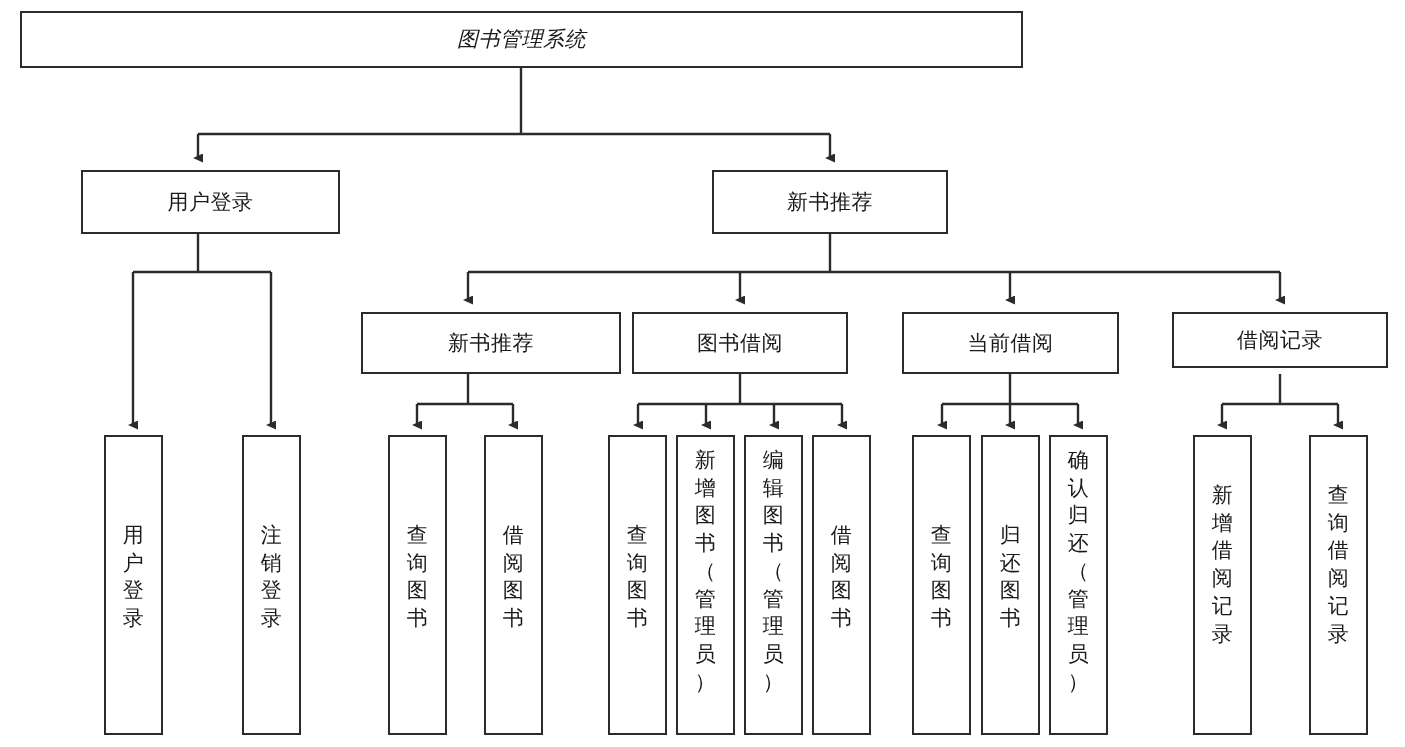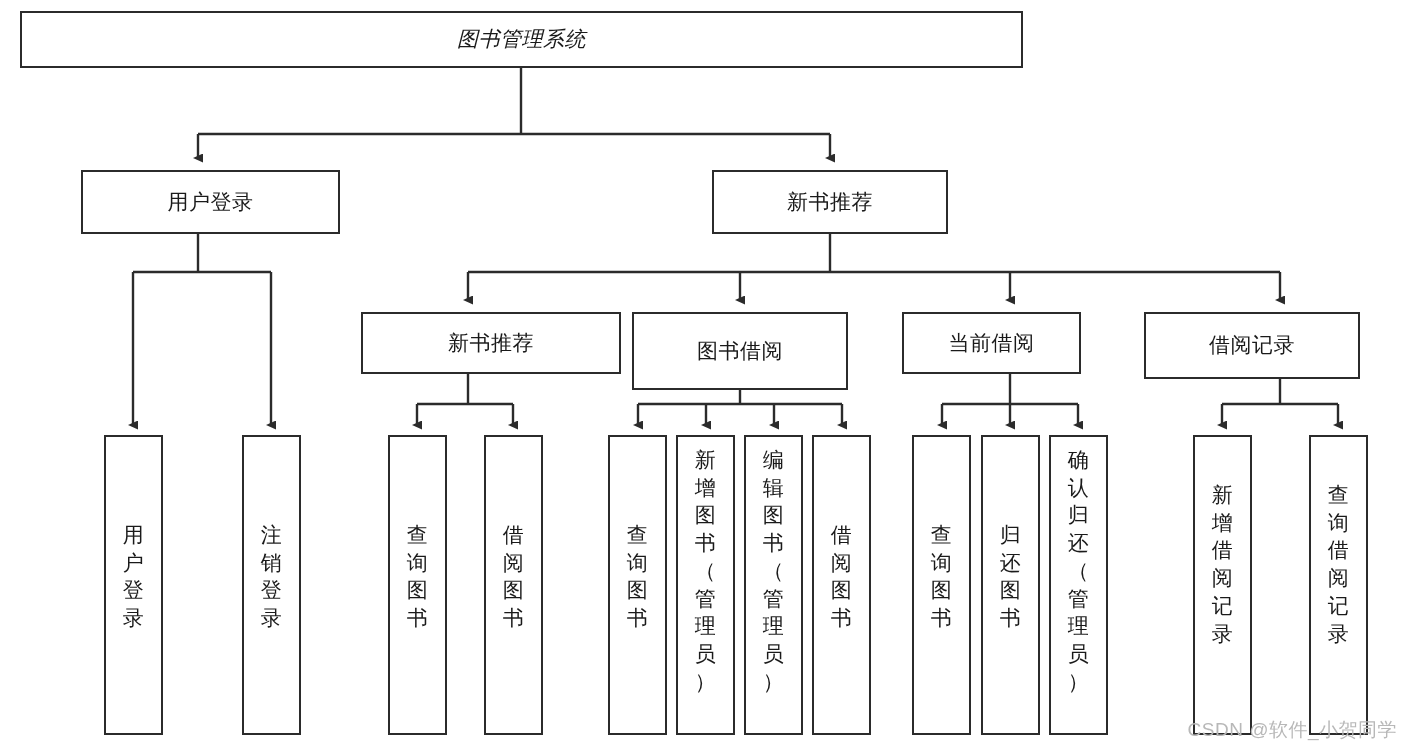--- a/index.html
+++ b/index.html
@@ -140,29 +140,29 @@
   </div>
 
   <div class="node h" style="left:712px; top:170px; width:236px; height:64px;">
     <span class="node-label">新书推荐</span>
   </div>
 
   <div class="node h" style="left:361px; top:312px; width:260px; height:62px;">
     <span class="node-label">新书推荐</span>
   </div>
 
-  <div class="node h" style="left:632px; top:312px; width:216px; height:78px;">
+  <div class="node h" style="left:632px; top:312px; width:216px; height:62px;">
     <span class="node-label">图书借阅</span>
   </div>
 
-  <div class="node h" style="left:902px; top:312px; width:179px; height:62px;">
+  <div class="node h" style="left:902px; top:312px; width:217px; height:62px;">
     <span class="node-label">当前借阅</span>
   </div>
 
-  <div class="node h" style="left:1144px; top:312px; width:216px; height:67px;">
+  <div class="node h" style="left:1172px; top:312px; width:216px; height:56px;">
     <span class="node-label">借阅记录</span>
   </div>
 
   <div class="node v" style="left:104px; top:435px; width:59px; height:300px; padding-top:84px;">
     <span class="node-label">用
 户
 登
 录</span>
   </div>
 
@@ -262,15 +262,14 @@
 
   <div class="node v" style="left:1309px; top:435px; width:59px; height:300px; padding-top:44px;">
     <span class="node-label">查
 询
 借
 阅
 记
 录</span>
   </div>
 
-  <div class="watermark">CSDN @软件_小贺同学</div>
 
 </div>
 
 </body></html>

